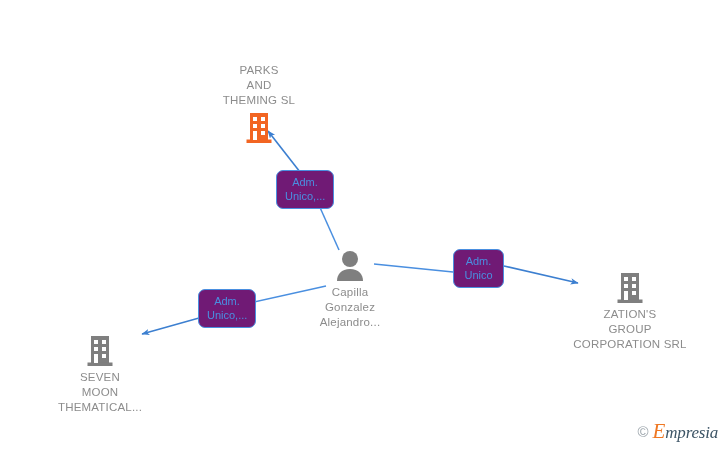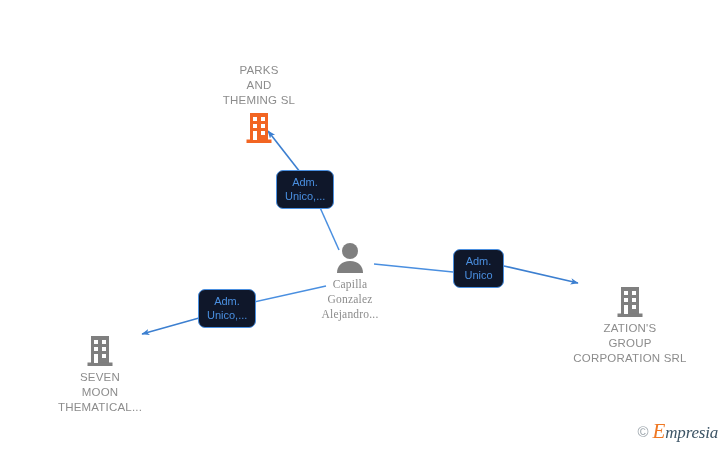--- a/index.html
+++ b/index.html
@@ -43,21 +43,21 @@
     color: #8c8c8c;
     letter-spacing: 0.2px;
     white-space: pre-line;
   }
   .node.title-above .caption {
     margin-top: 0;
     margin-bottom: 4px;
   }
   .edge-label {
     position: absolute;
-    background: #0f172a;
+    background: #701a75;
     border: 1.6px solid #4a8fe0;
     border-radius: 7px;
     color: #4a8fe0;
     font-size: 11px;
     line-height: 14px;
     text-align: center;
     padding: 4px 8px 5px 8px;
     white-space: pre-line;
     box-sizing: border-box;
   }
@@ -124,33 +124,33 @@
         <rect x="7" y="5" width="4" height="4" fill="#ffffff"></rect>
         <rect x="15" y="5" width="4" height="4" fill="#ffffff"></rect>
         <rect x="7" y="12" width="4" height="4" fill="#ffffff"></rect>
         <rect x="15" y="12" width="4" height="4" fill="#ffffff"></rect>
         <rect x="15" y="19" width="4" height="4" fill="#ffffff"></rect>
         <rect x="7" y="19" width="4" height="9" fill="#ffffff"></rect>
       </svg>
     </span>
   </div>
 
-  <div class="node" style="left:275px; top:242px;font-family:Liberation Serif, serif;">
+  <div class="node" style="left:275px; top:250px;">
     <span class="glyph">
       <svg width="30" height="32" viewBox="0 0 30 32">
         <circle cx="15" cy="9" r="8" fill="#7f7f7f"></circle>
         <path d="M15,19 C23.5,19 28,24 28,31 L2,31 C2,24 6.5,19 15,19 Z" fill="#7f7f7f"></path>
       </svg>
     </span>
     <span class="caption">Capilla
 Gonzalez
 Alejandro...</span>
   </div>
 
-  <div class="node" style="left:555px; top:286px;">
+  <div class="node" style="left:555px; top:272px;">
     <span class="glyph">
       <svg width="26" height="32" viewBox="0 0 26 32">
         <rect x="4" y="1" width="18" height="27" fill="#7f7f7f"></rect>
         <rect x="0.5" y="27.5" width="25" height="3.5" fill="#7f7f7f"></rect>
         <rect x="7" y="5" width="4" height="4" fill="#ffffff"></rect>
         <rect x="15" y="5" width="4" height="4" fill="#ffffff"></rect>
         <rect x="7" y="12" width="4" height="4" fill="#ffffff"></rect>
         <rect x="15" y="12" width="4" height="4" fill="#ffffff"></rect>
         <rect x="15" y="19" width="4" height="4" fill="#ffffff"></rect>
         <rect x="7" y="19" width="4" height="9" fill="#ffffff"></rect>

